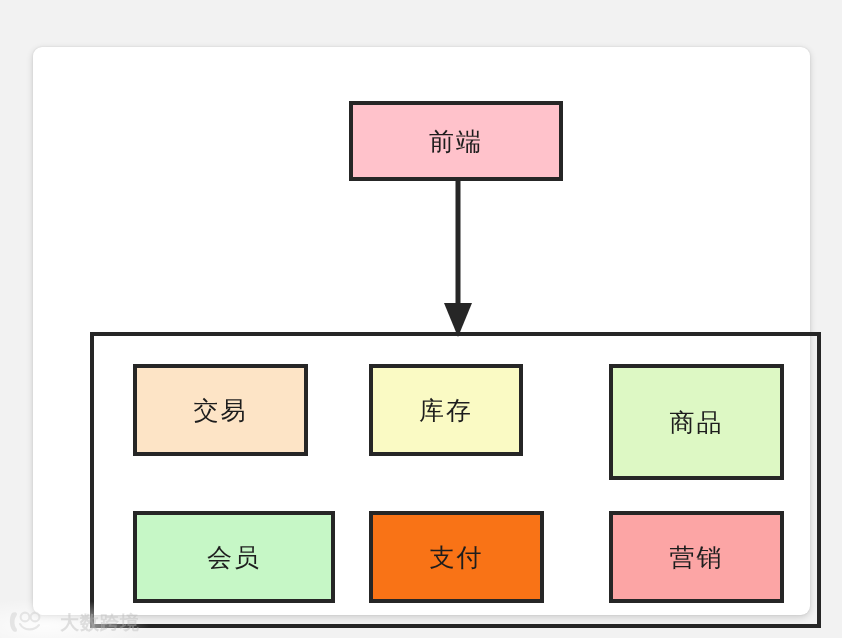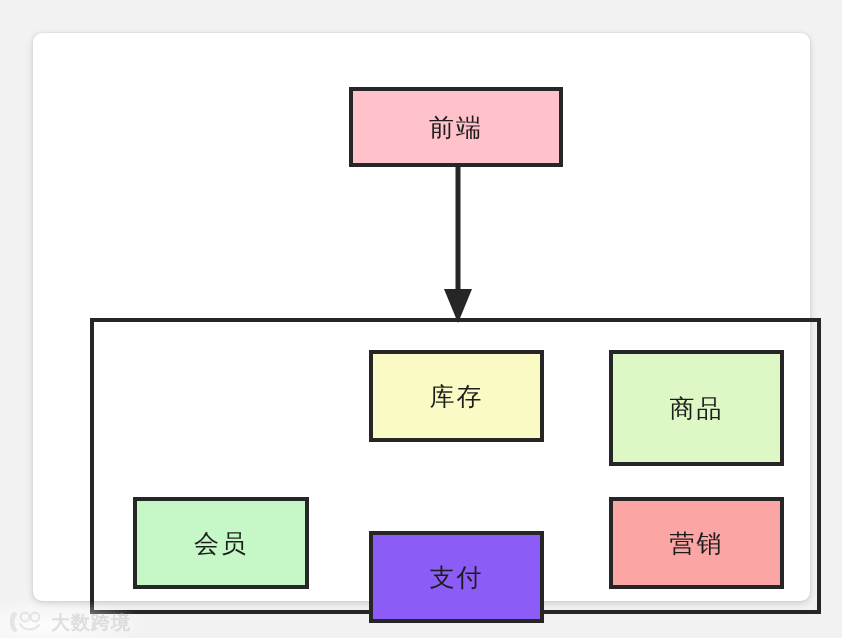--- a/index.html
+++ b/index.html
@@ -12,21 +12,21 @@
     background: #f2f2f2;
     font-family: "DejaVu Sans", "Liberation Sans", sans-serif;
     overflow: hidden;
     position: relative;
   }
 
   
   #card {
     position: absolute;
     left: 33px;
-    top: 33px;
+    top: 47px;
     width: 777px;
     height: 568px;
     background: #ffffff;
     border-radius: 9px;
     box-shadow: 0 2px 7px rgba(0,0,0,0.16), 0 0 2px rgba(0,0,0,0.10);
   }
 
   
   .node {
     position: absolute;
@@ -67,34 +67,34 @@
     left: 57px;
     top: 285px;
     width: 731px;
     height: 296px;
     border: 4px solid #262626;
     background: transparent;
   }
 
   
   #node-trade    { left: 100px; top: 317px; width: 175px; height: 92px; }
-  #node-stock    { left: 336px; top: 317px; width: 175px; height: 92px; }
+  #node-stock    { left: 336px; top: 317px; width: 154px; height: 92px; }
   #node-goods    { left: 576px; top: 317px; width: 175px; height: 116px; }
-  #node-member   { left: 100px; top: 464px; width: 176px; height: 92px; }
+  #node-member   { left: 100px; top: 464px; width: 202px; height: 92px; }
   #node-pay      { left: 336px; top: 464px; width: 175px; height: 92px; }
   #node-market   { left: 576px; top: 464px; width: 175px; height: 92px; }
 
   
   #watermark {
     position: absolute;
     left: 8px;
     bottom: 4px;
     display: flex;
     align-items: center;
-    gap: 5px;
+    gap: 14px;
     opacity: 0.42;
     user-select: none;
   }
   #watermark .wm-mark {
     display: block;
   }
   #watermark .wm-text {
     font-size: 19px;
     font-weight: bold;
     color: #b9b9b9;
@@ -120,34 +120,37 @@
     <span>前端</span>
   </div>
 
   <svg id="connector" viewBox="0 0 60 160">
     <line x1="30" y1="0" x2="30" y2="142" stroke="#262626" stroke-width="5"></line>
     <polygon points="30,160 16,126 44,126" fill="#262626"></polygon>
   </svg>
 
   <div id="service-group" style="border-color: rgb(38, 38, 38);"></div>
 
+  <div class="node" id="node-trade" style="background: rgb(253, 228, 198); border-color: rgb(38, 38, 38);">
+    <span>交易</span>
+  </div>
 
   <div class="node" id="node-stock" style="background: rgb(250, 250, 196); border-color: rgb(38, 38, 38);">
     <span>库存</span>
   </div>
 
   <div class="node" id="node-goods" style="background: rgb(221, 248, 196); border-color: rgb(38, 38, 38);">
     <span>商品</span>
   </div>
 
   <div class="node" id="node-member" style="background: rgb(198, 247, 198); border-color: rgb(38, 38, 38);">
     <span>会员</span>
   </div>
 
-  <div class="node" id="node-pay" style="background: #8b5cf6; border-color: rgb(38, 38, 38); margin-top: 34px;">
+  <div class="node" id="node-pay" style="background: #f97316; border-color: rgb(38, 38, 38);">
     <span>支付</span>
   </div>
 
   <div class="node" id="node-market" style="background: #fca5a5; border-color: rgb(38, 38, 38);">
     <span>营销</span>
   </div>
 
 </div>
 
 <div id="watermark-glow"></div>

